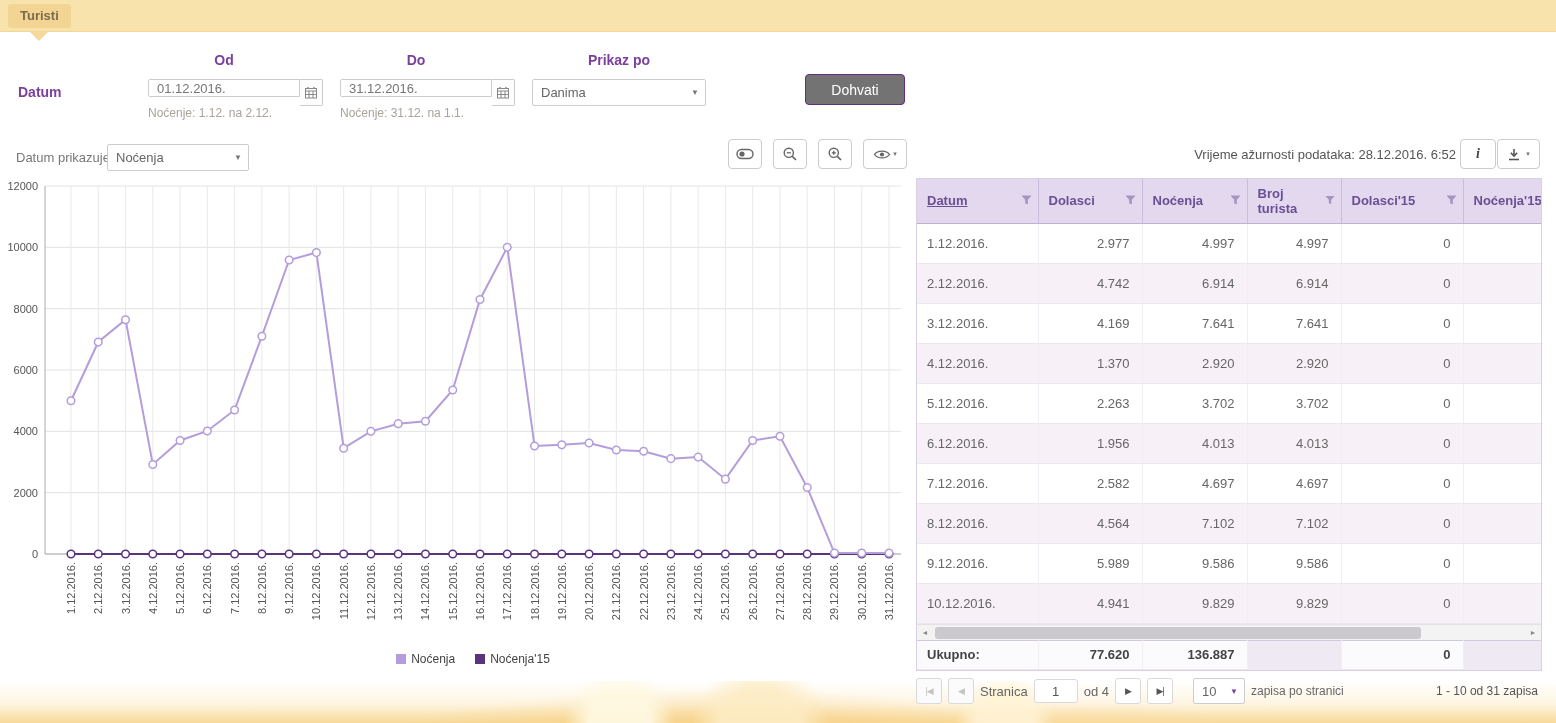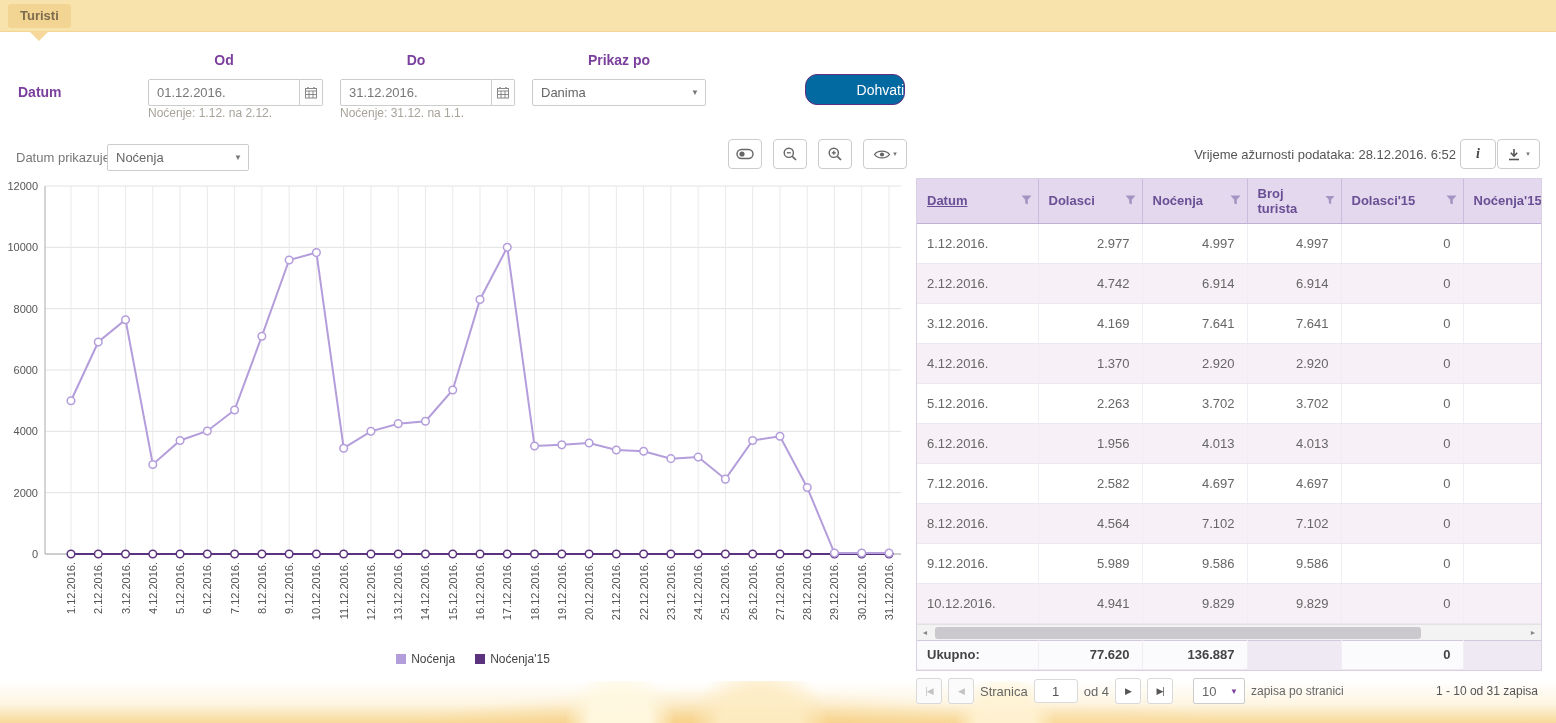--- a/index.html
+++ b/index.html
@@ -10,28 +10,28 @@
   .topbar { position:absolute; left:0; top:0; width:1556px; height:32px; background:#f9e3ac; border-bottom:1px solid #f2d795; }
   .tab-badge { position:absolute; left:8px; top:4px; height:24px; line-height:24px; padding:0 12px; background:#f2d592; border-radius:3px; color:#7d6b4e; font-weight:bold; font-size:13px; cursor:pointer; }
   .tab-pointer { position:absolute; left:30px; top:32px; width:0; height:0; border-left:9px solid transparent; border-right:9px solid transparent; border-top:9px solid #f6d89c; }
 
   
   .label-datum { position:absolute; left:18px; top:84px; color:#7b3f9d; font-weight:bold; font-size:14px; }
   .fgroup { position:absolute; top:52px; }
   .flabel { width:152px; text-align:center; color:#7b3f9d; font-weight:bold; font-size:14px; margin-bottom:11px; }
   .input-row { display:flex; height:27px; }
   .kinput { border:1px solid #ccc; border-radius:2px 0 0 2px; background:#fff; color:#777; font-size:13px; }
-  .date-input { width:152px; height:27px; padding:0 8px; font-family:inherit; }
+  .date-input { width:152px; height:18px; padding:0 8px; font-family:inherit; }
   .cal-btn { width:23px; height:27px; border:1px solid #ccc; border-left:none; background:#fdfdfd; display:flex; align-items:center; justify-content:center; padding:0; cursor:pointer; border-radius:0 2px 2px 0; }
   .fhelp { color:#a8a39b; font-size:12px; white-space:nowrap; }
   .kselect { display:flex; align-items:center; border:1px solid #ccc; border-radius:2px; background:#fff; color:#666; font-size:13px; height:27px; cursor:pointer; }
   .kselect .val { flex:1; padding:0 8px; white-space:nowrap; overflow:hidden; }
   .kselect .arr { width:20px; text-align:center; color:#777; font-size:8px; }
   .kselect .arr.purple { color:#7b3f9d; }
-  .btn-dohvati { position:absolute; left:805px; top:74px; width:100px; height:31px; background:#0369a1; border:1px solid #622e7d; border-radius:12px; color:#fff; font-size:14px; font-family:inherit; cursor:pointer;text-align:right; }
+  .btn-dohvati { position:absolute; left:805px; top:74px; width:100px; height:31px; background:#737373; border:1px solid #622e7d; border-radius:4px; color:#fff; font-size:14px; font-family:inherit; cursor:pointer; }
 
   
   .graf-label { position:absolute; left:16px; top:150px; font-size:13px; color:#777; }
   .graf-select { position:absolute; left:107px; top:144px; width:142px; }
   .chart-toolbar { position:absolute; left:728px; top:139px; display:flex; gap:11px; }
   .kbtn { border:1px solid #ccc; border-radius:4px; background:#fff; display:inline-flex; align-items:center; justify-content:center; cursor:pointer; }
   .tb { width:34px; height:30px; }
   .tb.wide { width:44px; }
   .mini-chev { font-size:7px; color:#777; margin-left:2px; }
 

